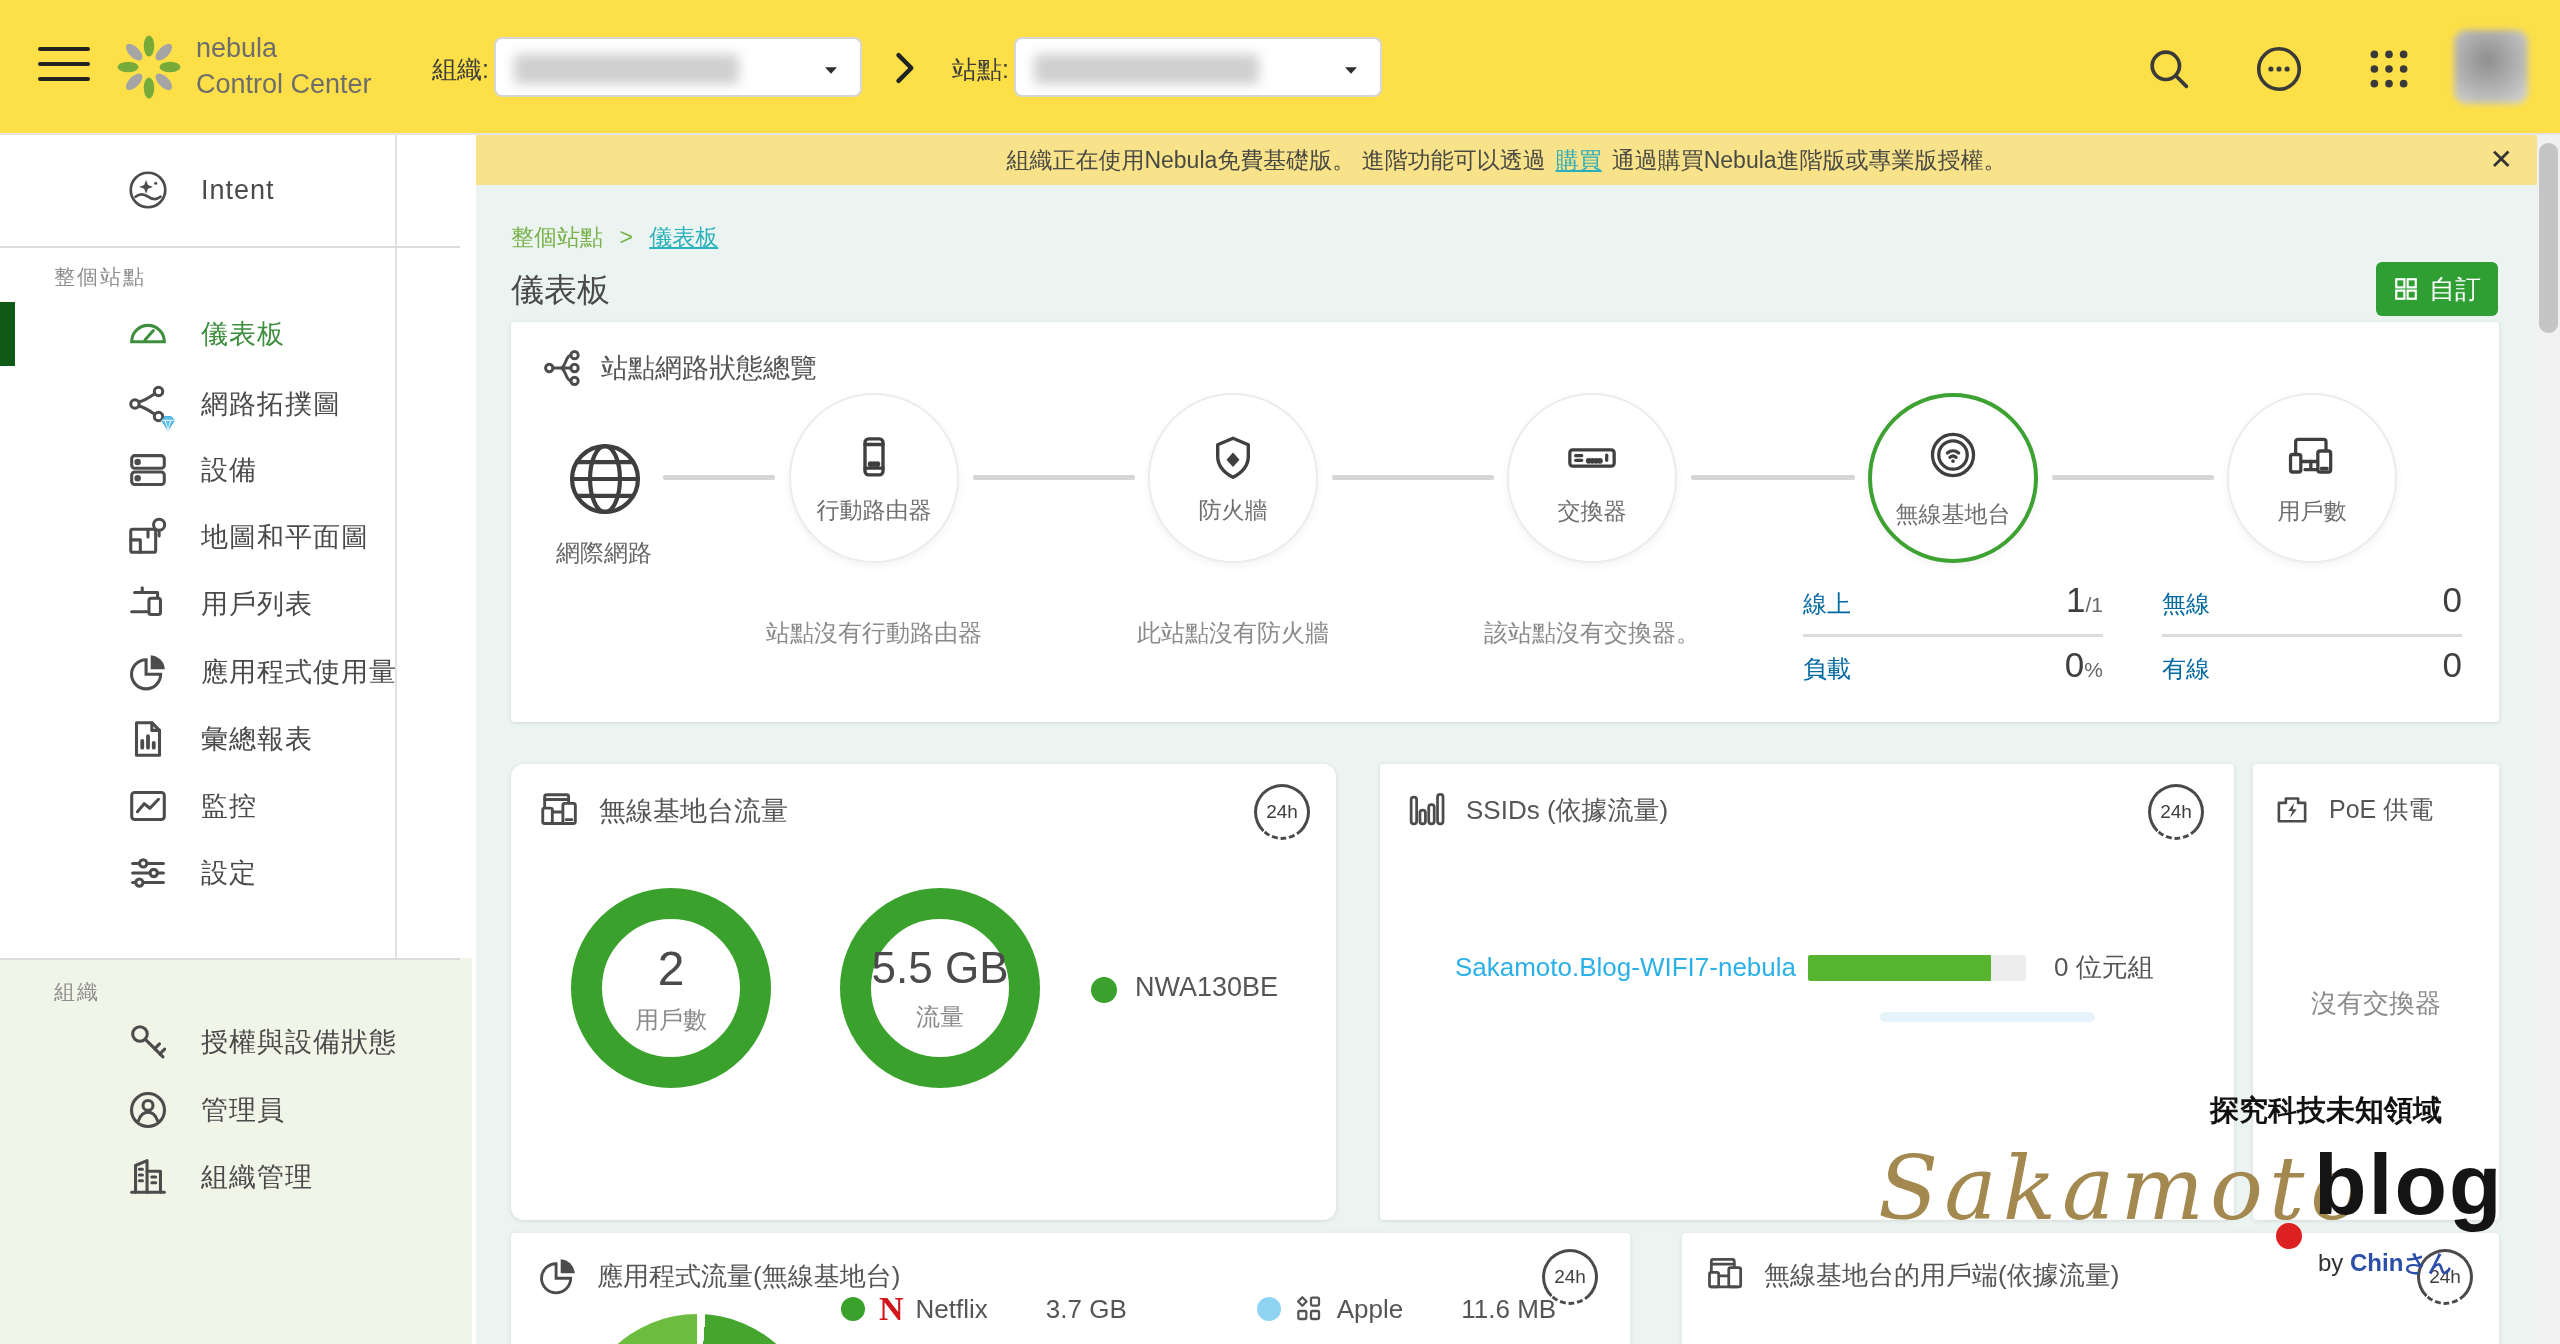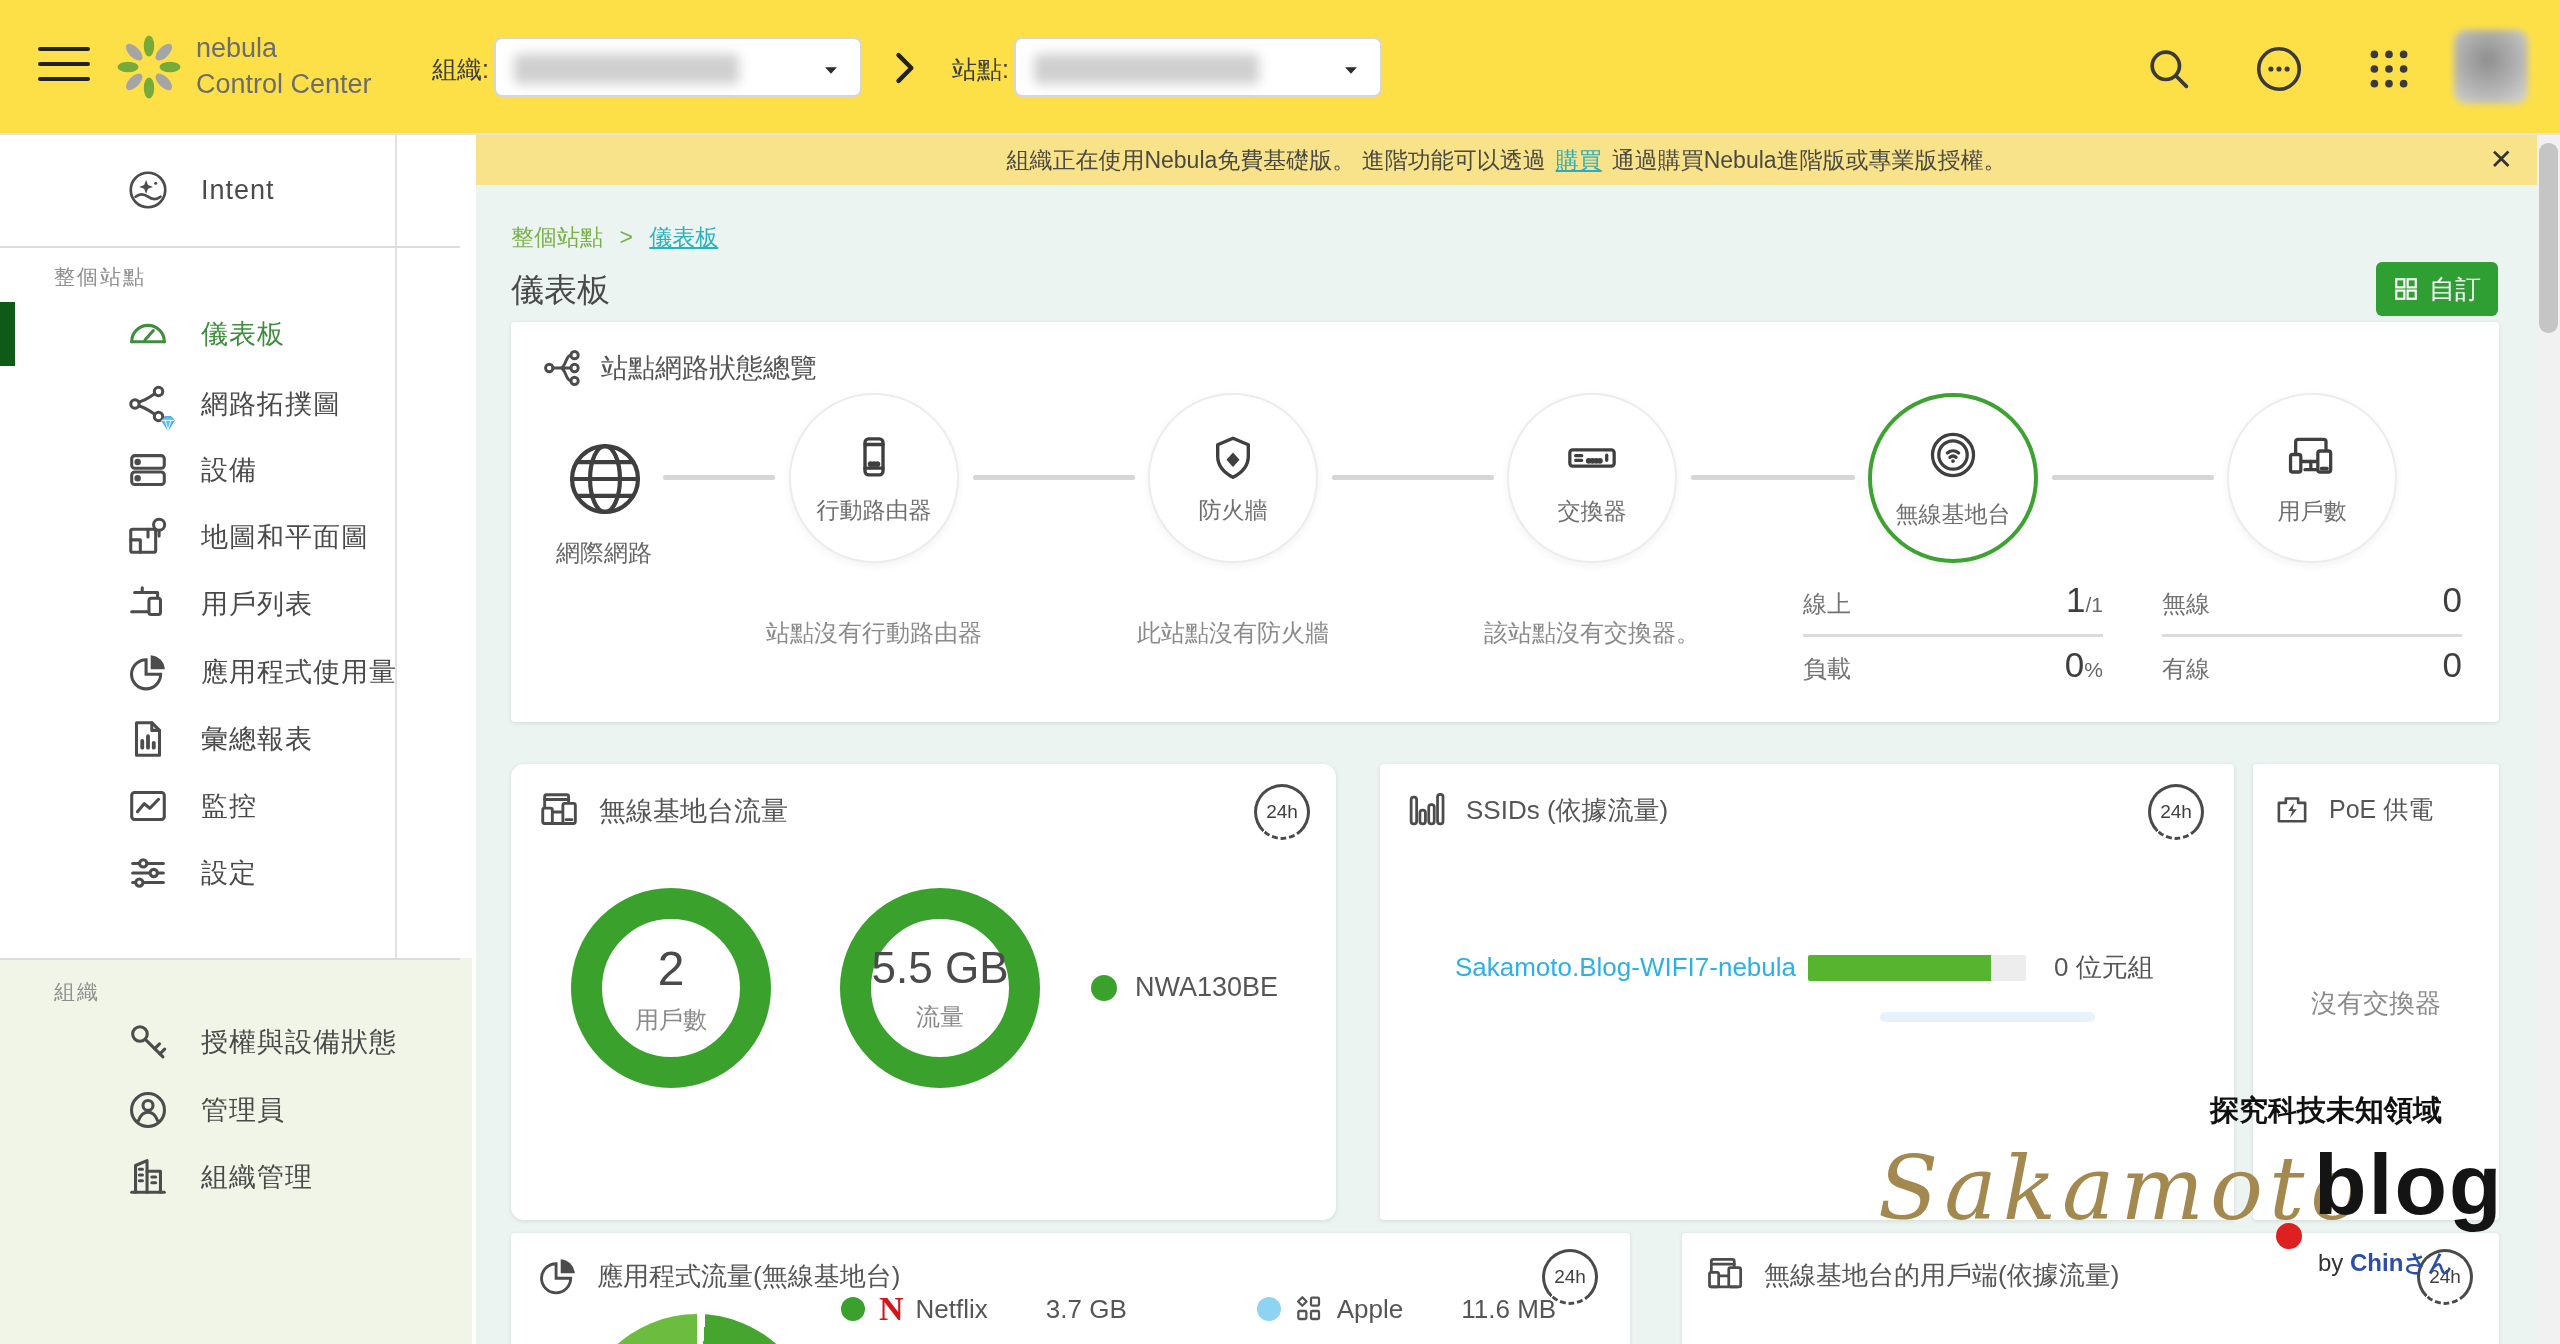--- a/index.html
+++ b/index.html
@@ -58,21 +58,21 @@
 
   
   .node-circle { position:absolute; width:170px; height:170px; background:#fff; border:2px solid #ececec; border-radius:50%;
                  box-shadow:0 3px 8px rgba(0,0,0,.05); display:flex; flex-direction:column; align-items:center; justify-content:center; gap:10px; }
   .node-circle.green { border:4px solid #3da232; }
   .node-label { font-size:23px; color:#6e6e6e; }
   .connector { position:absolute; height:5px; background:#d6d6d6; border-radius:2px; top:153px; }
   .node-status { position:absolute; top:295px; width:360px; text-align:center; font-size:24px; color:#8a8a8a; }
   .stat-block { position:absolute; width:300px; top:258px; }
   .stat-row { display:flex; justify-content:space-between; align-items:baseline; height:52px; }
-  .stat-row .lbl { font-size:24px; color:#737373; }
+  .stat-row .lbl { font-size:24px; color:#0369a1; }
   .stat-row .val { font-size:35px; color:#3f3f3f; }
   .stat-row .unit { font-size:21px; color:#666; }
   .stat-div { height:3px; background:#dbdbdb; margin:2px 0 8px; }
 
   
   .donut { position:absolute; width:200px; height:200px; border:31px solid #3aa22c; border-radius:50%;
            display:flex; flex-direction:column; align-items:center; justify-content:center; }
   .donut .dv { font-size:44px; color:#4a4a4a; }
   .donut .dl { font-size:24px; color:#8a8a8a; margin-top:8px; }
   .legend-dot { width:26px; height:26px; border-radius:50%; background:#3aa22c; flex:none; }
@@ -520,21 +520,21 @@
 
   <div class="donut" style="left:60px; top:124px;">
     <span class="dv" style="font-size:48px;">2</span>
     <span class="dl">用戶數</span>
   </div>
   <div class="donut" style="left:329px; top:124px;">
     <span class="dv">5.5 GB</span>
     <span class="dl">流量</span>
   </div>
 
-  <div style="position:absolute; left:580px; top:208px; display:flex; align-items:center; gap:18px;">
+  <div style="position:absolute; left:580px; top:208px; display:flex; align-items:flex-end; gap:18px;">
     <span class="legend-dot"></span>
     <span style="font-size:27px; color:#555;">NWA130BE</span>
   </div>
 </div>
 
 <div class="card" style="left:1380px; top:764px; width:854px; height:456px;">
   <div class="card-title" style="left:26px; top:24px; font-size:26px;">
     <span class="ct-icon">
       <svg width="44" height="44" viewBox="0 0 24 24" fill="none" stroke="currentColor" stroke-width="1.5" stroke-linejoin="round">
         <rect x="2.8" y="5" width="3" height="14.5" rx="1.4"></rect>

